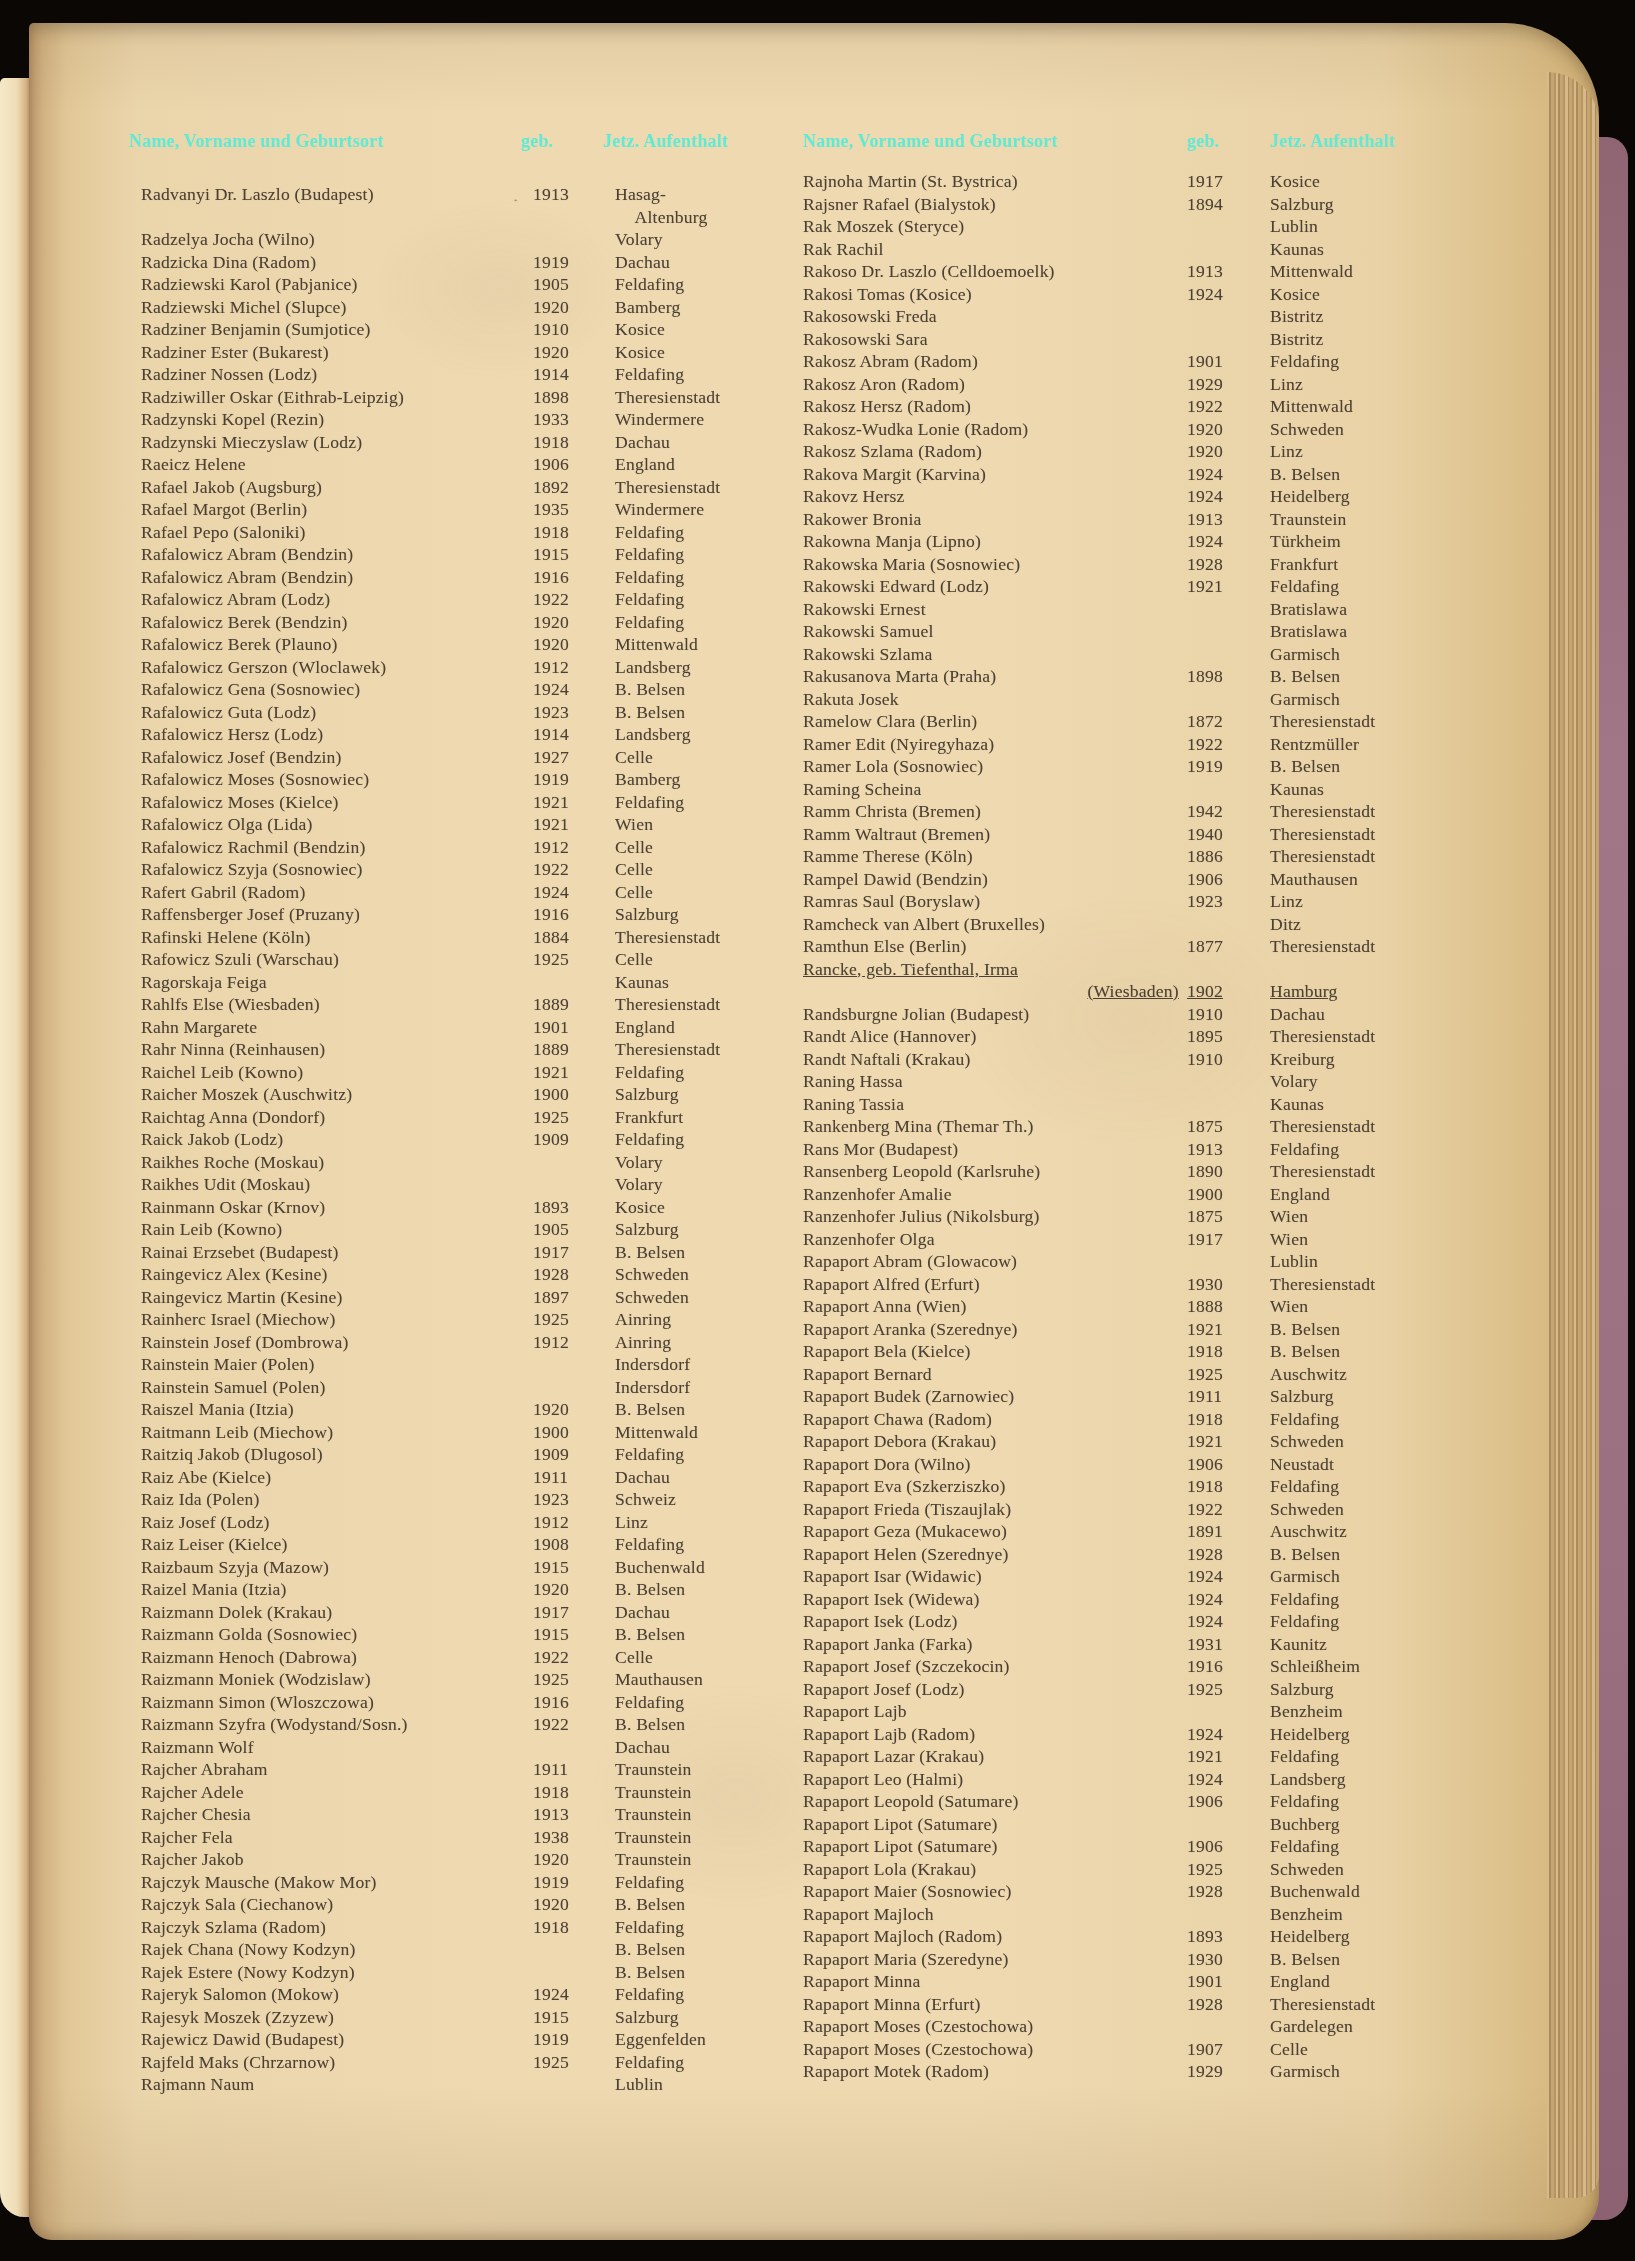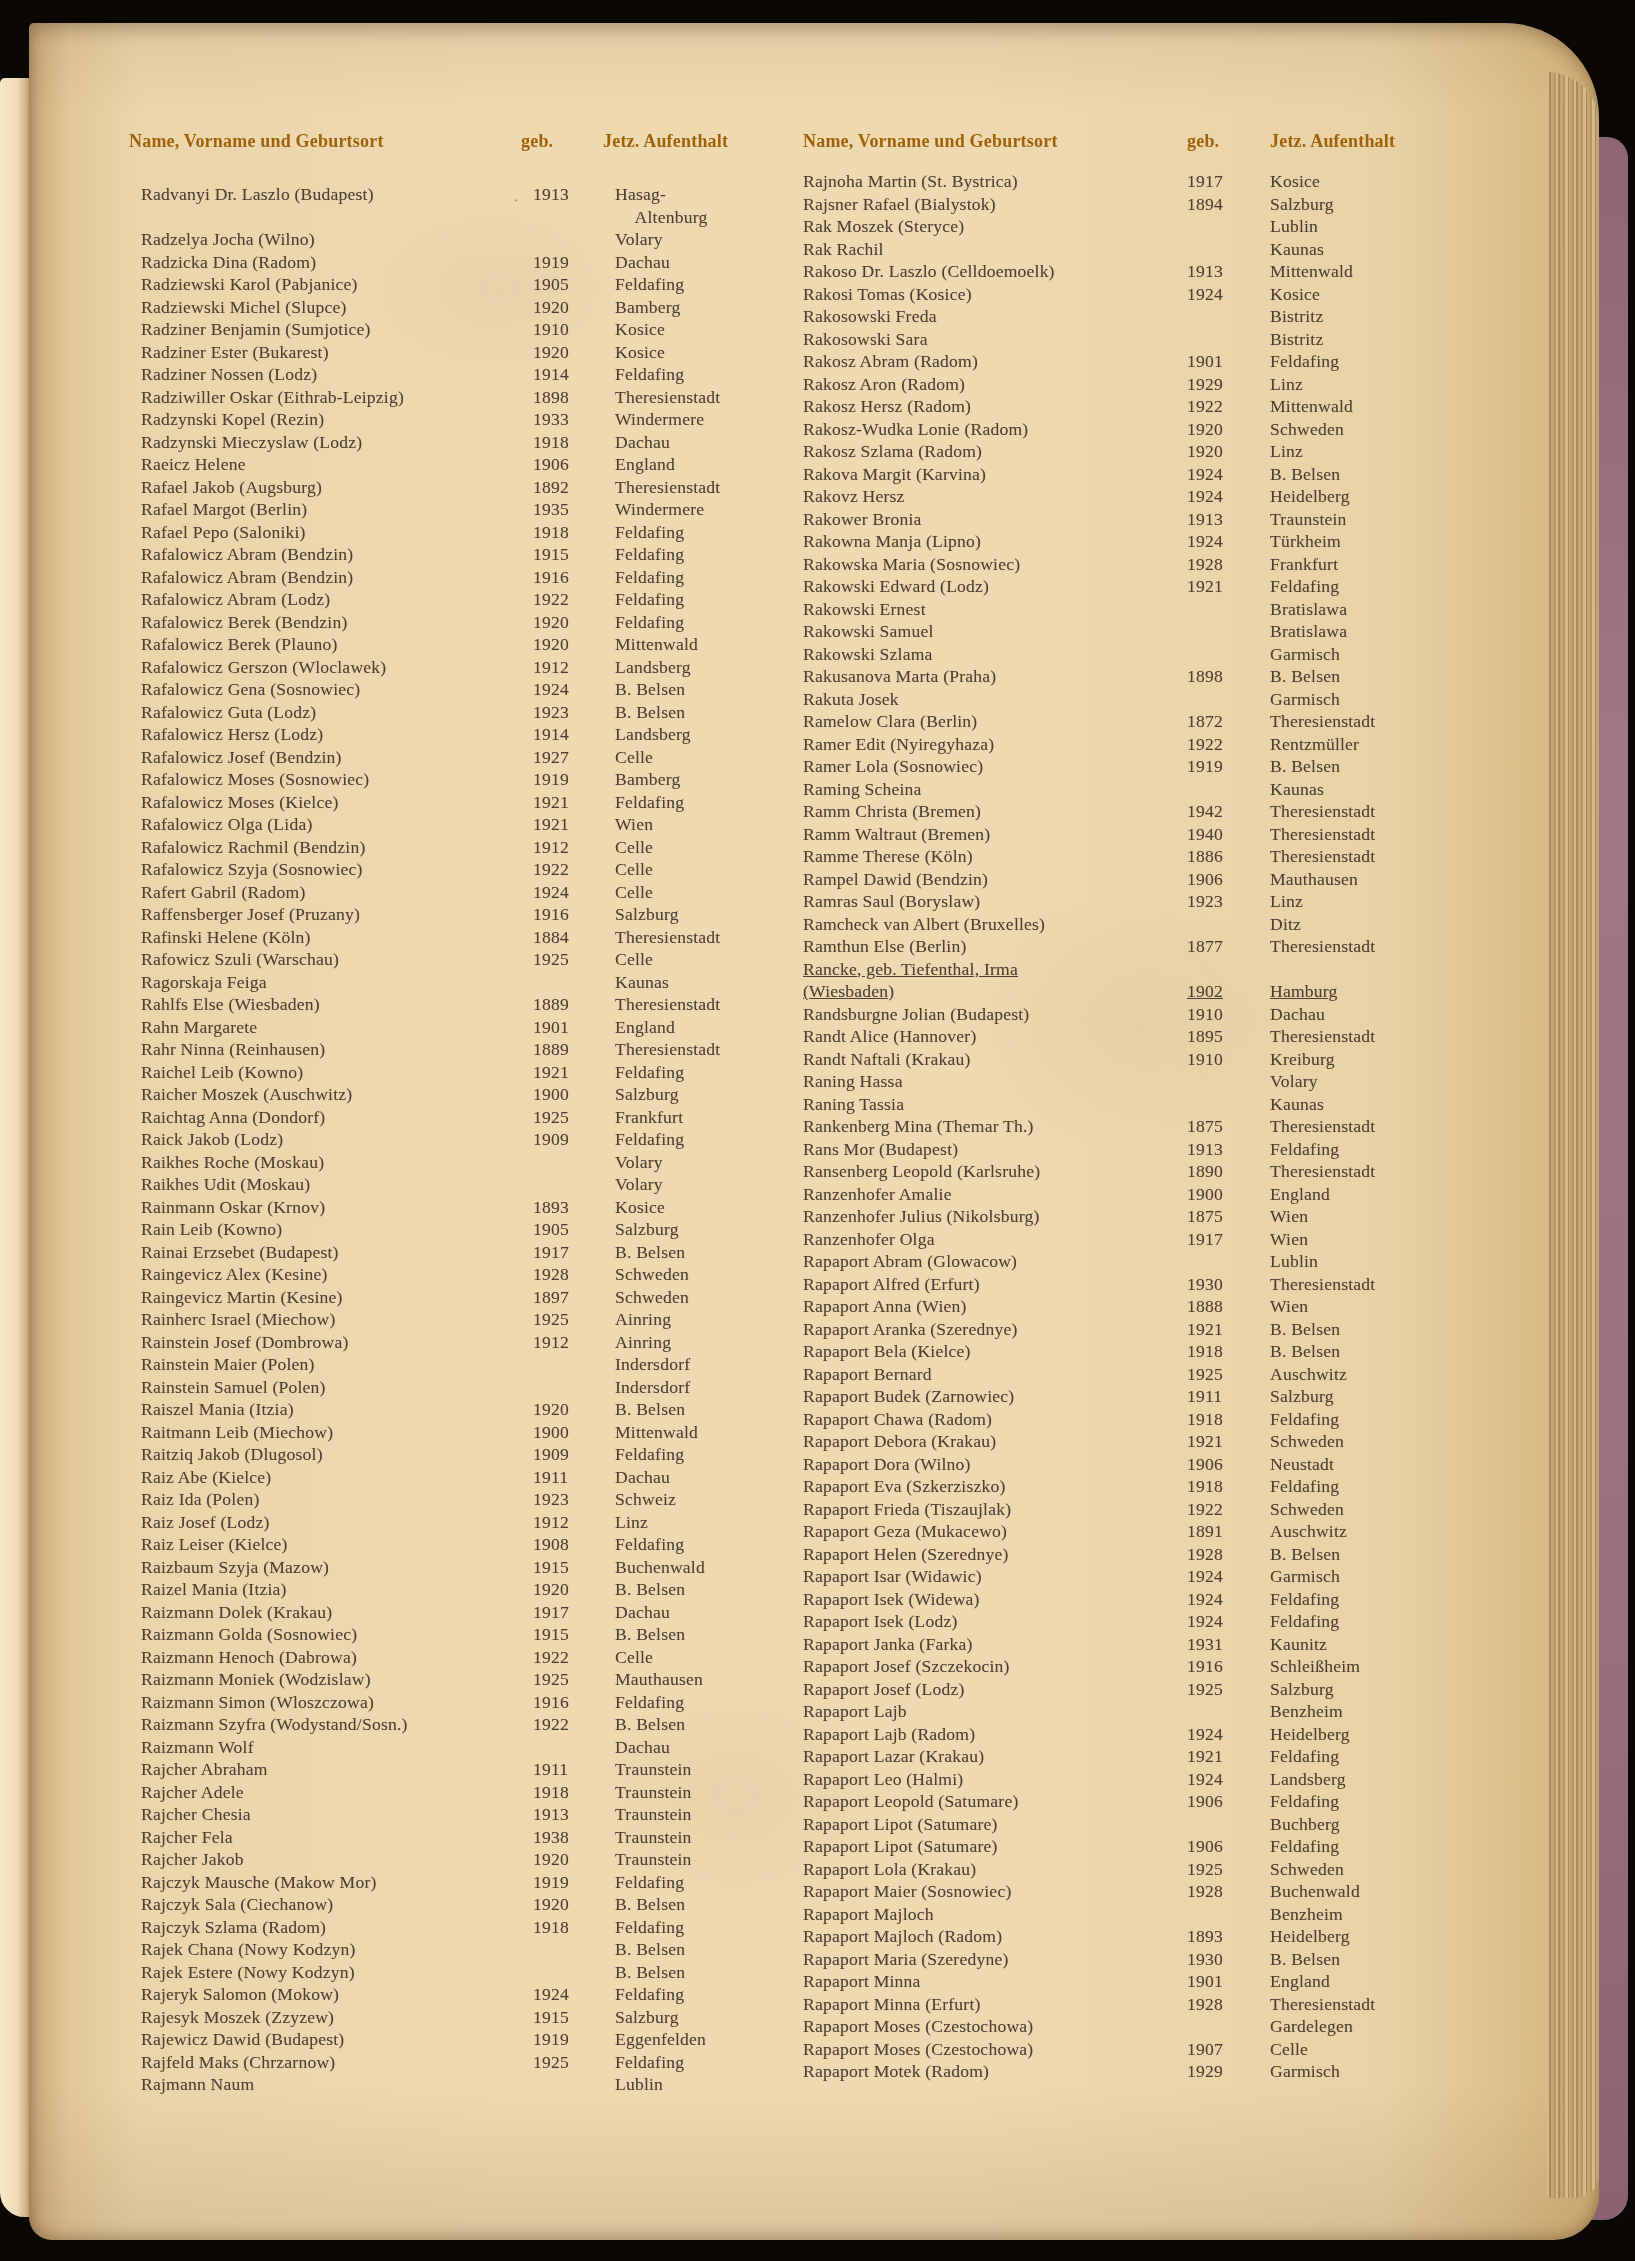--- a/index.html
+++ b/index.html
@@ -34,38 +34,38 @@
     position:absolute;right:0;top:49px;width:52px;height:2126px;
     border-radius:0 74px 33px 0;
     background:repeating-linear-gradient(90deg,
       #d8b98a 0px,#d8b98a 2.5px,
       #a8895a 2.5px,#a8895a 4.1px,
       #c6a472 4.1px,#c6a472 7.4px,
       #b5945f 7.4px,#b5945f 9px);
     opacity:.95;
   }
   .column{position:absolute;}
-  .col-header{position:absolute;display:grid;color:#a16207;font-size:18px;font-weight:bold;letter-spacing:0.2px;}
+  .col-header{position:absolute;display:grid;color:#5eead4;font-size:18px;font-weight:bold;letter-spacing:0.2px;}
   #hdr0{left:129px;top:131px;width:647px;grid-template-columns:392px 82px auto;}
   #hdr1{left:803px;top:131px;width:659px;grid-template-columns:384px 83px auto;}
   #col0{left:129px;top:183px;width:647px;margin-left:12px;}
   #col1{left:803px;top:170px;width:659px;}
   #col0 .row{display:grid;grid-template-columns:392px 82px auto;}
   #col1 .row{display:grid;grid-template-columns:384px 83px auto;}
   .row{
     min-height:22.5px;line-height:22.5px;
     color:#4b4033;font-size:17.6px;letter-spacing:0.2px;
     align-items:start;
     text-shadow:0 0 0.8px rgba(75,64,51,.25);
   }
   .row.bottom{align-items:end;text-decoration:underline;}
   .c-name{white-space:nowrap;}
   .c-year{white-space:nowrap;}
   .c-loc{white-space:nowrap;}
-  .n2{display:block;text-align:left;padding-right:8.2px;white-space:nowrap;}
+  .n2{display:block;text-align:right;padding-right:8.2px;white-space:nowrap;}
   .p2{display:block;padding-left:19.6px;white-space:nowrap;}
   
   .page::after{
     content:"";position:absolute;inset:0;border-radius:inherit;pointer-events:none;
     background:
       radial-gradient(180px 131px at 30% 12%,rgba(140,100,55,.06),transparent 70%),
       radial-gradient(245px 180px at 70% 45%,rgba(140,100,55,.05),transparent 70%),
       radial-gradient(213px 164px at 45% 80%,rgba(140,100,55,.06),transparent 70%),
       radial-gradient(2.5px 1.6px at 31% 8%,rgba(60,40,20,.5),transparent 80%);
   }

